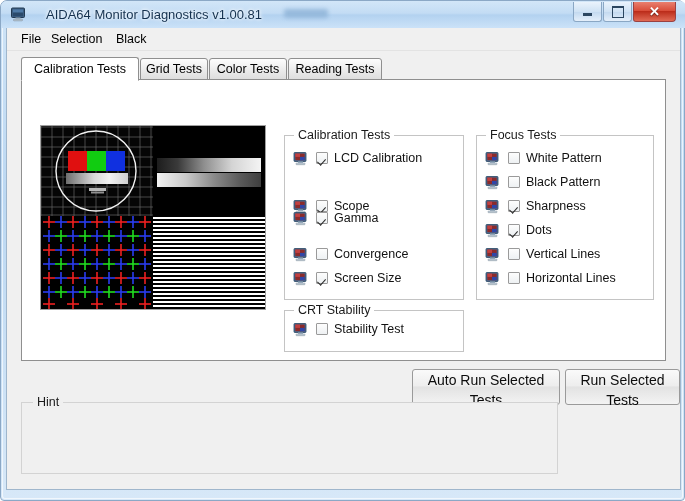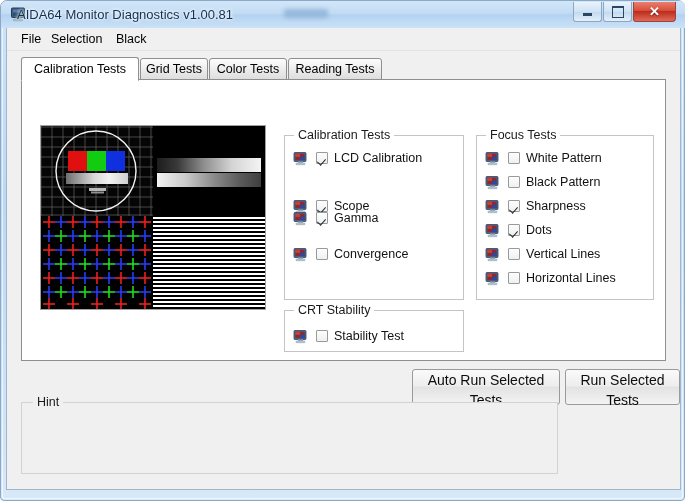--- a/index.html
+++ b/index.html
@@ -23,21 +23,21 @@
   
   #titlebar{
     position:absolute;left:0;top:0;width:685px;height:27px;
     border-radius:6px 6px 0 0;
     background:linear-gradient(to bottom,#d2e6f8 0%,#c3dcf4 45%,#b3d2f0 52%,#cbe2f8 100%);
   }
   #title-icon{
     position:absolute;left:9px;top:5px;width:16px;height:16px;
   }
   #title-text{
-    position:absolute;left:16px;top:5px;height:17px;line-height:17px;
+    position:absolute;left:45px;top:5px;height:17px;line-height:17px;
     font-size:13px;color:#14314f;white-space:nowrap;
     text-shadow:0 0 3px #fff,0 0 5px #fff;
   }
   #title-watermark{
     position:absolute;left:283px;top:8px;width:44px;height:9px;
     background:#8fb4d8;filter:blur(2.2px);opacity:.85;border-radius:2px;
   }
   
   .winbtn{
     position:absolute;top:1px;height:20px;box-sizing:border-box;
@@ -494,20 +494,34 @@
               <rect x="2.3" y="2.6" width="4.7" height="3.3" fill="#c24040"></rect>
               <rect x="7" y="5.9" width="4.7" height="3.3" fill="#2f46a8"></rect>
               <rect x="5" y="10.5" width="5" height="1.8" fill="#9db1c4"></rect>
               <rect x="3" y="12" width="9" height="1.7" rx=".6" fill="#c8d3dd" stroke="#7b8a98" stroke-width=".5"></rect>
             </svg>
           </span>
           <span class="cb"></span>
           <span class="row-label">Convergence</span>
         </div>
 
+        <div class="row" style="top:132px">
+          <span class="mon-icon">
+            <svg width="15" height="15" viewBox="0 0 15 15">
+              <rect x="1" y="1.5" width="12" height="9" rx=".8" fill="#4a6a8e" stroke="#2a4866" stroke-width=".8"></rect>
+              <rect x="2.3" y="2.6" width="9.4" height="6.6" fill="#8b2b2b"></rect>
+              <rect x="2.3" y="2.6" width="4.7" height="3.3" fill="#c24040"></rect>
+              <rect x="7" y="5.9" width="4.7" height="3.3" fill="#2f46a8"></rect>
+              <rect x="5" y="10.5" width="5" height="1.8" fill="#9db1c4"></rect>
+              <rect x="3" y="12" width="9" height="1.7" rx=".6" fill="#c8d3dd" stroke="#7b8a98" stroke-width=".5"></rect>
+            </svg>
+          </span>
+          <span class="cb checked"></span>
+          <span class="row-label">Screen Size</span>
+        </div>
       </div>
 
       <div class="groupbox" id="grp-focus">
         <div class="group-title">Focus Tests</div>
 
         <div class="row" style="top:12px">
           <span class="mon-icon">
             <svg width="15" height="15" viewBox="0 0 15 15">
               <rect x="1" y="1.5" width="12" height="9" rx=".8" fill="#4a6a8e" stroke="#2a4866" stroke-width=".8"></rect>
               <rect x="2.3" y="2.6" width="9.4" height="6.6" fill="#8b2b2b"></rect>
@@ -592,21 +606,21 @@
               <rect x="3" y="12" width="9" height="1.7" rx=".6" fill="#c8d3dd" stroke="#7b8a98" stroke-width=".5"></rect>
             </svg>
           </span>
           <span class="cb"></span>
           <span class="row-label">Horizontal Lines</span>
         </div>
       </div>
 
       <div class="groupbox" id="grp-crt">
         <div class="group-title">CRT Stability</div>
-        <div class="row" style="top:15px">
+        <div class="row" style="top:8px">
           <span class="mon-icon">
             <svg width="15" height="15" viewBox="0 0 15 15">
               <rect x="1" y="1.5" width="12" height="9" rx=".8" fill="#4a6a8e" stroke="#2a4866" stroke-width=".8"></rect>
               <rect x="2.3" y="2.6" width="9.4" height="6.6" fill="#8b2b2b"></rect>
               <rect x="2.3" y="2.6" width="4.7" height="3.3" fill="#c24040"></rect>
               <rect x="7" y="5.9" width="4.7" height="3.3" fill="#2f46a8"></rect>
               <rect x="5" y="10.5" width="5" height="1.8" fill="#9db1c4"></rect>
               <rect x="3" y="12" width="9" height="1.7" rx=".6" fill="#c8d3dd" stroke="#7b8a98" stroke-width=".5"></rect>
             </svg>
           </span>

